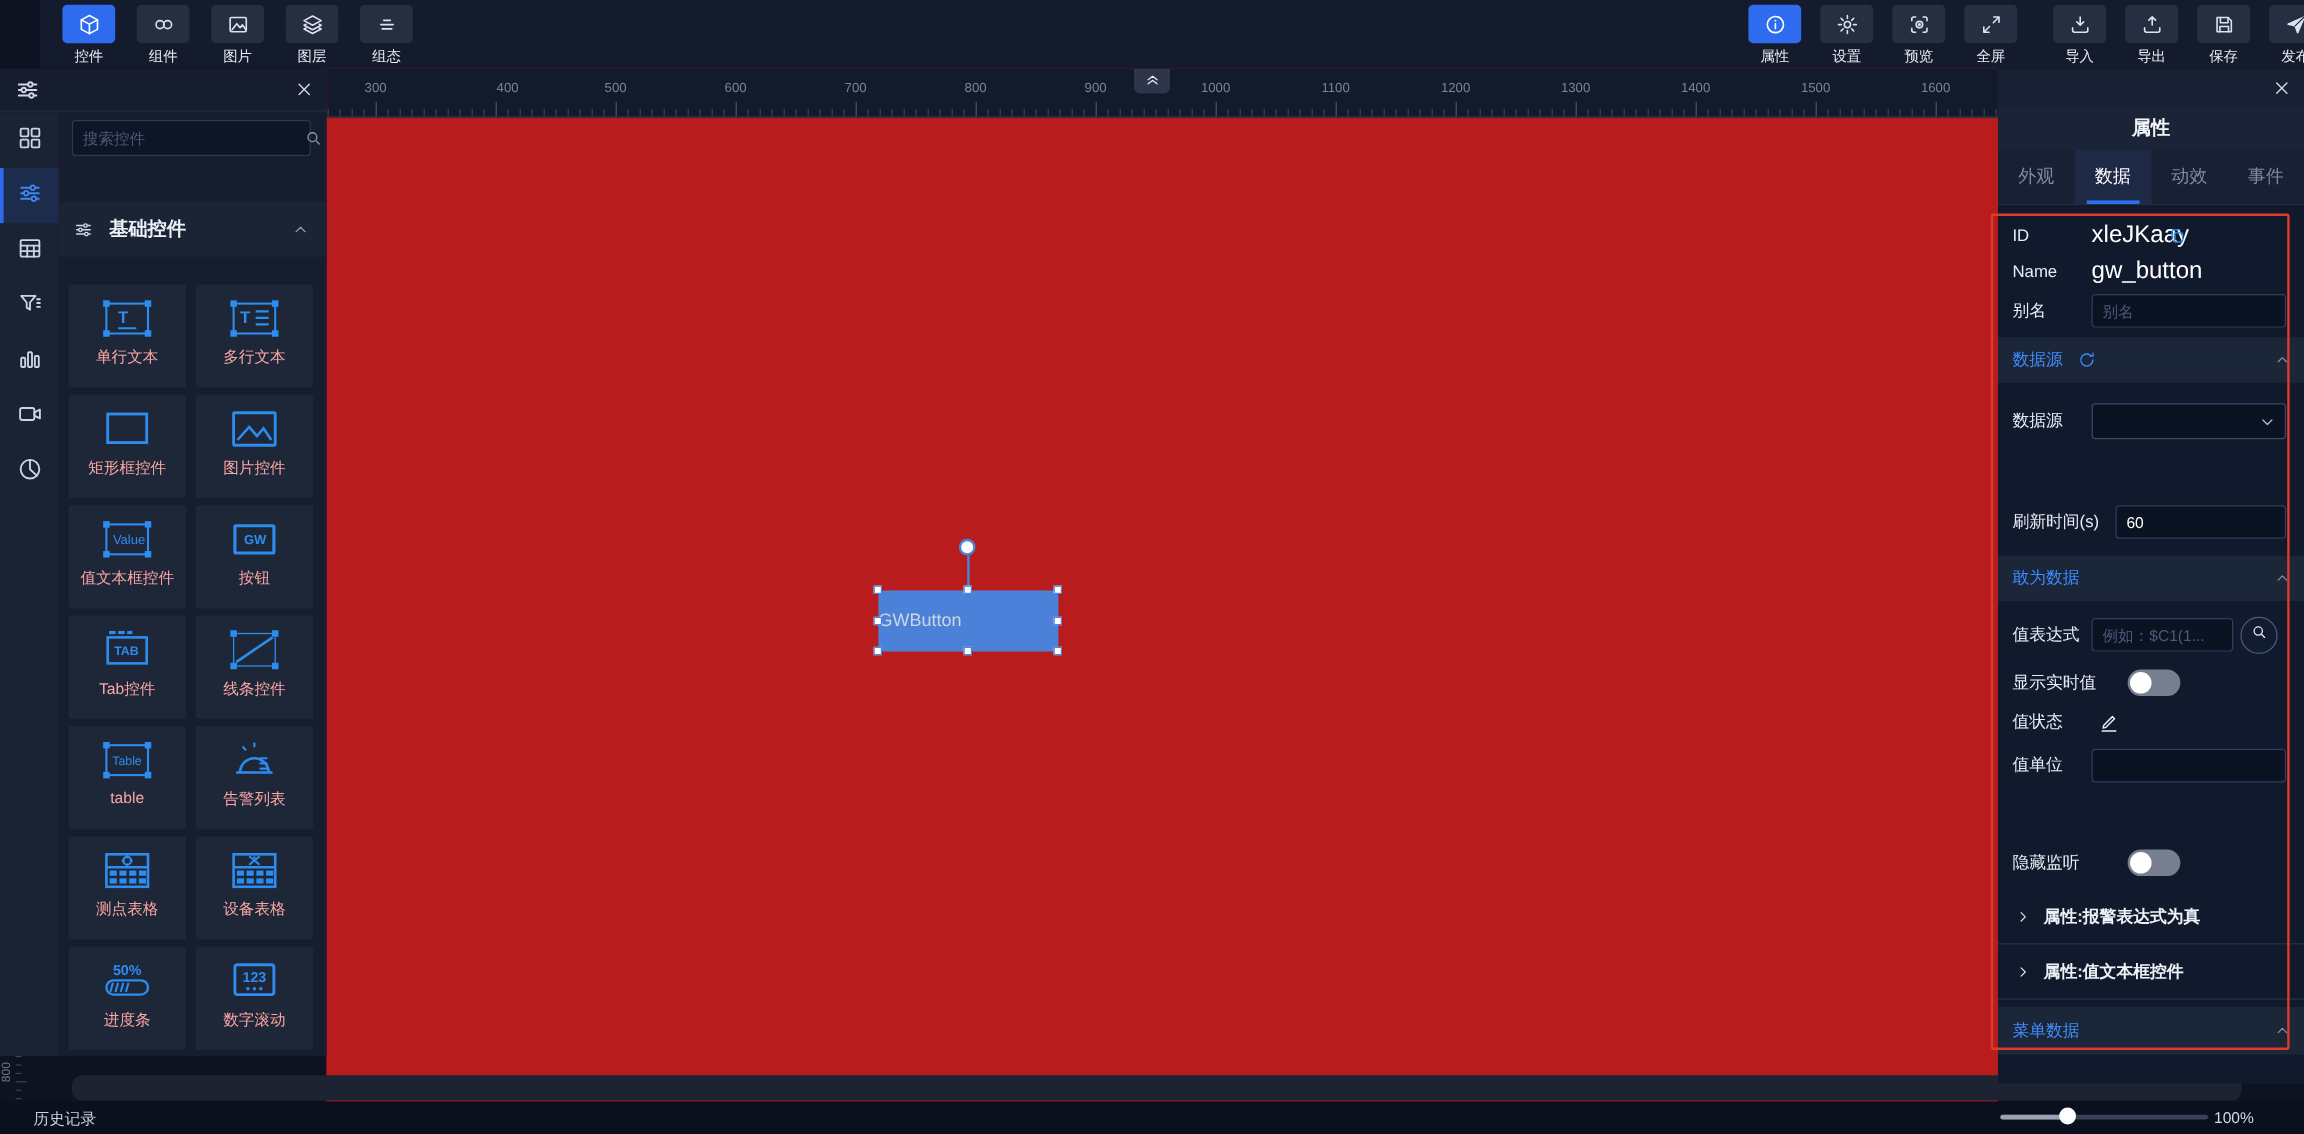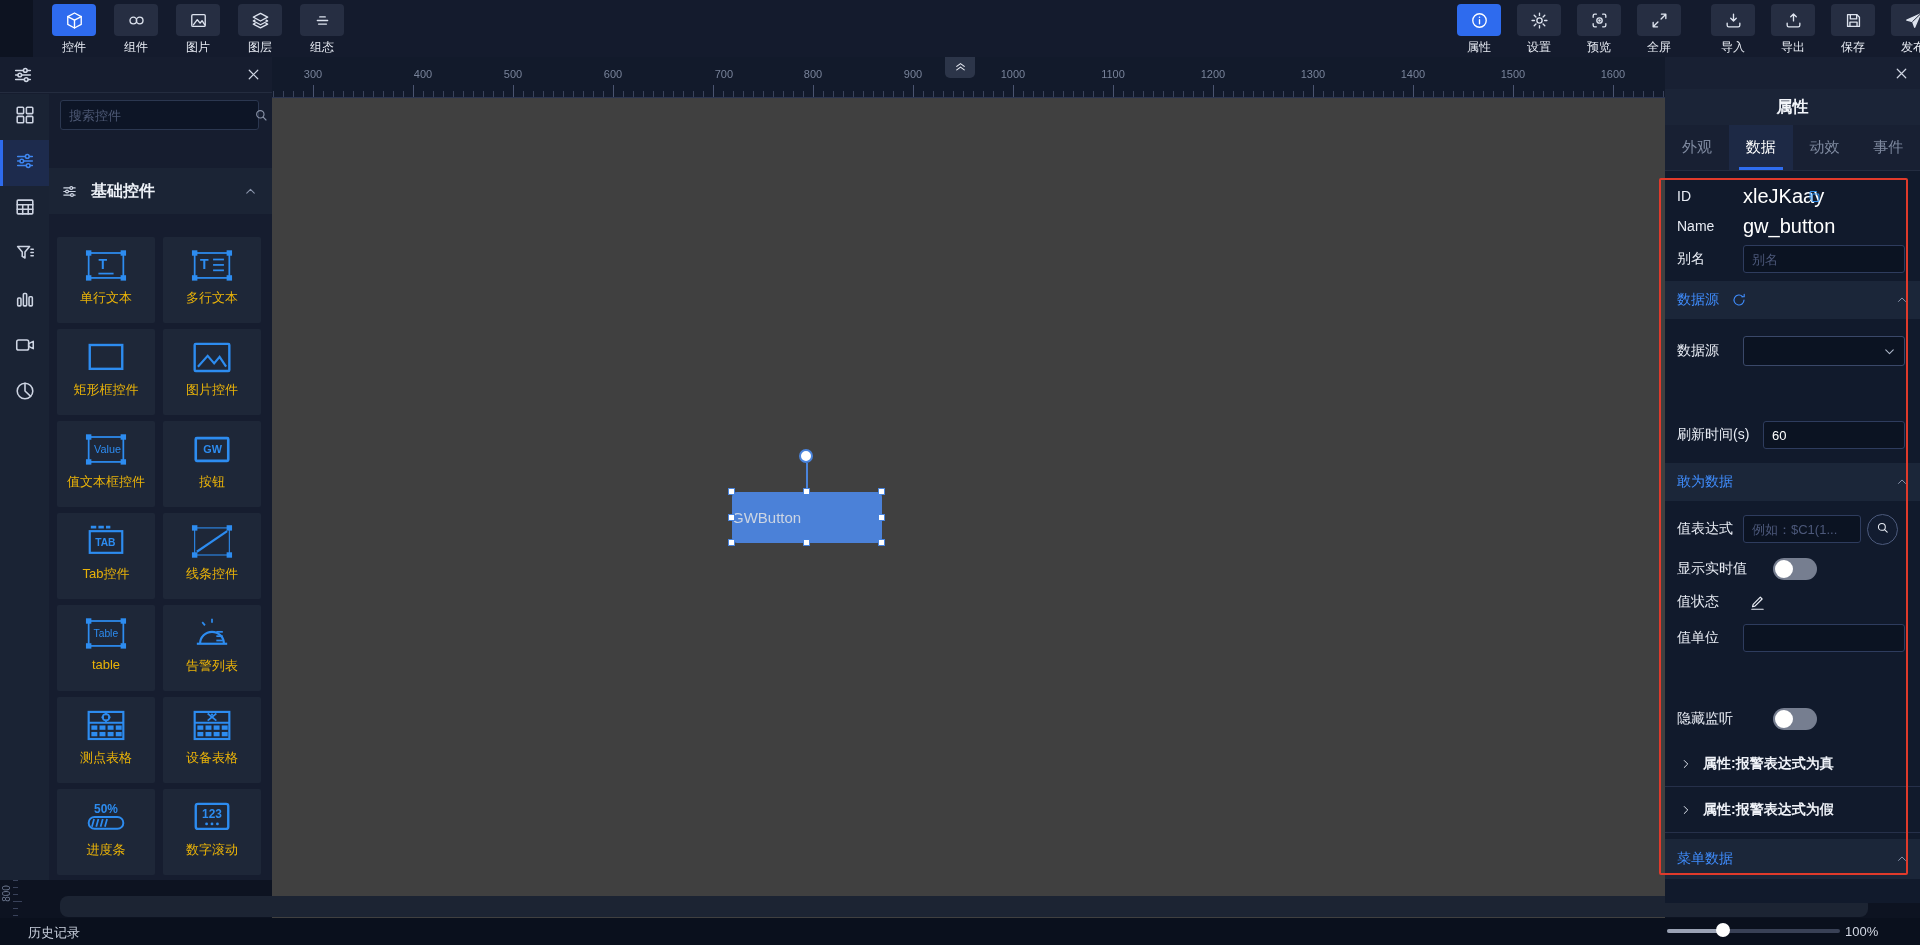--- a/index.html
+++ b/index.html
@@ -13,21 +13,21 @@
   .tb-group.left { left:16px; }
   .tb-group.right { right:15px; gap:10px; }
   .tb-btn { width:50px; display:flex; flex-direction:column; align-items:center; cursor:pointer; }
   .tb-btn.gap-left { margin-left:14px; }
   .tb-chip { width:44px; height:32px; border-radius:4px; background:#262e42; color:#dde3ee; display:flex; align-items:center; justify-content:center; }
   .tb-chip svg { width:19px; height:19px; }
   .tb-chip.active { background:#2e6bee; color:#ffffff; }
   .tb-label { font-size:12px; color:#e7ebf3; margin-top:3px; white-space:nowrap; }
 
   
-  .canvas { position:absolute; left:272px; top:57px; width:1393px; height:861px; background:#404040; overflow:hidden; z-index:1; }
+  .canvas { position:absolute; left:272px; top:57px; width:1393px; height:861px; background:#b91c1c; overflow:hidden; z-index:1; }
   .ruler { position:absolute; left:0; top:0; width:100%; height:41px; background:#121a2b; border-bottom:1px solid #2c3550; }
   .tick { position:absolute; bottom:0; width:1px; background:#39425a; }
   .tick.minor { height:6px; }
   .tick.major { height:12px; background:#4a5470; }
   .tick-label { position:absolute; top:11px; width:40px; margin-left:-20px; text-align:center; font-size:11px; color:#78839a; }
   .collapse-tab { position:absolute; left:673px; top:0; width:30px; height:21px; background:#2c3549; border-radius:0 0 5px 5px; color:#e8ecf4; display:flex; align-items:center; justify-content:center; cursor:pointer; }
   .collapse-tab svg { width:15px; height:15px; }
   .gw-button { position:absolute; left:460px; top:435px; width:150px; height:51px; background:#4b81d8; border-radius:5px; display:flex; align-items:center; justify-content:flex-start; color:#ccd5e3; font-size:15px; cursor:pointer; }
   .handle { position:absolute; width:7px; height:7px; background:#ffffff; border:1.5px solid #4a84dc; }
   .rot-stem { position:absolute; left:534px; top:406px; width:2px; height:29px; background:#4a84dc; }
@@ -54,21 +54,21 @@
   .search-box input::placeholder { color:#4d5874; }
   .search-box .s-icon { width:16px; height:16px; color:#8a93a8; margin-right:8px; flex:none; }
   .section-header { position:absolute; left:0; top:74px; width:100%; height:46px; background:#1b2435; display:flex; align-items:center; cursor:pointer; }
   .section-header .sh-icon { width:17px; height:17px; color:#d0d7e5; margin-left:12px; }
   .section-header .sh-title { font-size:16px; font-weight:bold; color:#eef2f8; margin-left:13px; }
   .section-header .sh-chev { position:absolute; right:14px; width:15px; height:15px; color:#8a94ab; }
   .cards { position:absolute; left:8px; top:129px; width:207px; padding-top:14px; display:grid; grid-template-columns:98px 98px; column-gap:8px; row-gap:6px; }
   .card { width:98px; height:86px; background:#1e2738; border-radius:2px; display:flex; flex-direction:column; align-items:center; cursor:pointer; }
   .card .p-icon { margin-top:9px; width:52px; height:40px; color:#2d8cf0; }
   .card .p-icon svg { width:52px; height:40px; }
-  .card .p-label { font-size:13px; color:#eab308; margin-top:3px; white-space:nowrap; }
+  .card .p-label { font-size:13px; color:#fca5a5; margin-top:3px; white-space:nowrap; }
 
   
   .rpanel { position:absolute; left:1665px; top:57px; width:255px; height:846px; background:#182033; z-index:10; overflow:hidden; }
   .rp-close { position:absolute; right:10px; top:8px; width:17px; height:17px; color:#cfd5e2; cursor:pointer; }
   .rp-title { position:absolute; left:0; top:32px; width:100%; height:36px; background:#1b2437; color:#f2f5fa; font-size:16px; font-weight:bold; display:flex; align-items:center; justify-content:center; }
   .rp-tabs { position:absolute; left:0; top:68px; width:100%; height:46px; display:flex; border-bottom:1px solid #232c40; }
   .rp-tab { flex:1; display:flex; align-items:center; justify-content:center; font-size:15px; color:#7f8aa0; cursor:pointer; position:relative; }
   .rp-tab.active { color:#ffffff; background:#1d2945; }
   .rp-tab.active::after { content:""; position:absolute; left:10px; right:10px; bottom:0; height:3px; background:#2f6df0; }
   .rp-content { position:absolute; left:0; top:114px; width:100%; bottom:0; background:#111a2c; }
@@ -237,21 +237,21 @@
         <div class="tick minor" style="left: 1391px;"></div>
         <div class="tick major" style="left: 41px;"></div>
         <div class="tick-label" style="left: 41px;">300</div>
         <div class="tick major" style="left: 141px;"></div>
         <div class="tick-label" style="left: 151px;">400</div>
         <div class="tick major" style="left: 241px;"></div>
         <div class="tick-label" style="left: 241px;">500</div>
         <div class="tick major" style="left: 341px;"></div>
         <div class="tick-label" style="left: 341px;">600</div>
         <div class="tick major" style="left: 441px;"></div>
-        <div class="tick-label" style="left: 441px; text-align: right;">700</div>
+        <div class="tick-label" style="left: 441px;">700</div>
         <div class="tick major" style="left: 541px;"></div>
         <div class="tick-label" style="left: 541px;">800</div>
         <div class="tick major" style="left: 641px;"></div>
         <div class="tick-label" style="left: 641px;">900</div>
         <div class="tick major" style="left: 741px;"></div>
         <div class="tick-label" style="left: 741px;">1000</div>
         <div class="tick major" style="left: 841px;"></div>
         <div class="tick-label" style="left: 841px;">1100</div>
         <div class="tick major" style="left: 941px;"></div>
         <div class="tick-label" style="left: 941px;">1200</div>
@@ -760,21 +760,21 @@
       <div class="collapse-row" style="top:570px">
         <span class="c-chev" id="ct-chev"><svg viewBox="0 0 24 24" fill="none" stroke="currentColor" stroke-width="1.7" stroke-linecap="round" stroke-linejoin="round">
               <path d="m9 6 6 6-6 6"></path>
             </svg></span>
         <span class="c-label">属性:报警表达式为真</span>
       </div>
       <div class="collapse-row" style="top:616px">
         <span class="c-chev" id="cf-chev"><svg viewBox="0 0 24 24" fill="none" stroke="currentColor" stroke-width="1.7" stroke-linecap="round" stroke-linejoin="round">
               <path d="m9 6 6 6-6 6"></path>
             </svg></span>
-        <span class="c-label">属性:报警表达式为假</span>
+        <span class="c-label">属性:值文本框控件</span>
       </div>
 
       <div class="sec-band" style="top:668px;height:40px">
         <span class="sec-title">菜单数据</span>
         <span class="sec-chev" id="menu-chev"><svg viewBox="0 0 24 24" fill="none" stroke="currentColor" stroke-width="1.7" stroke-linecap="round" stroke-linejoin="round">
               <path d="m6 14.5 6-6 6 6"></path>
             </svg></span>
       </div>
     </div>
   </aside>

